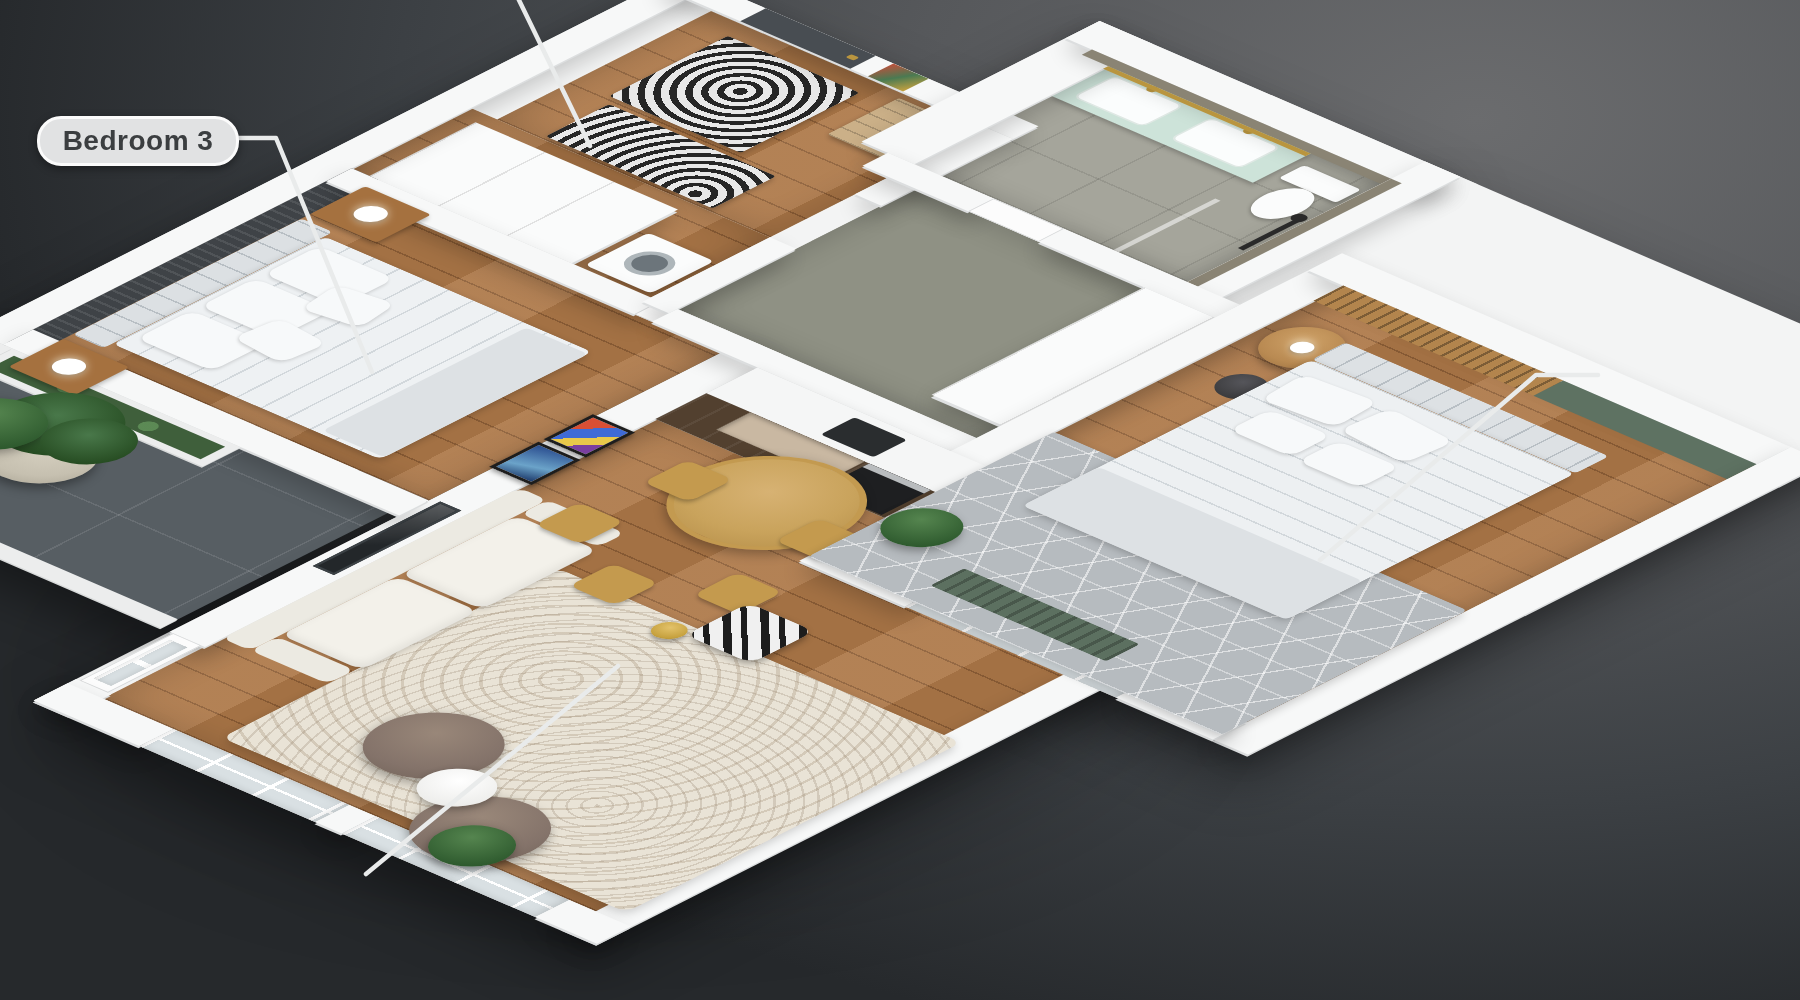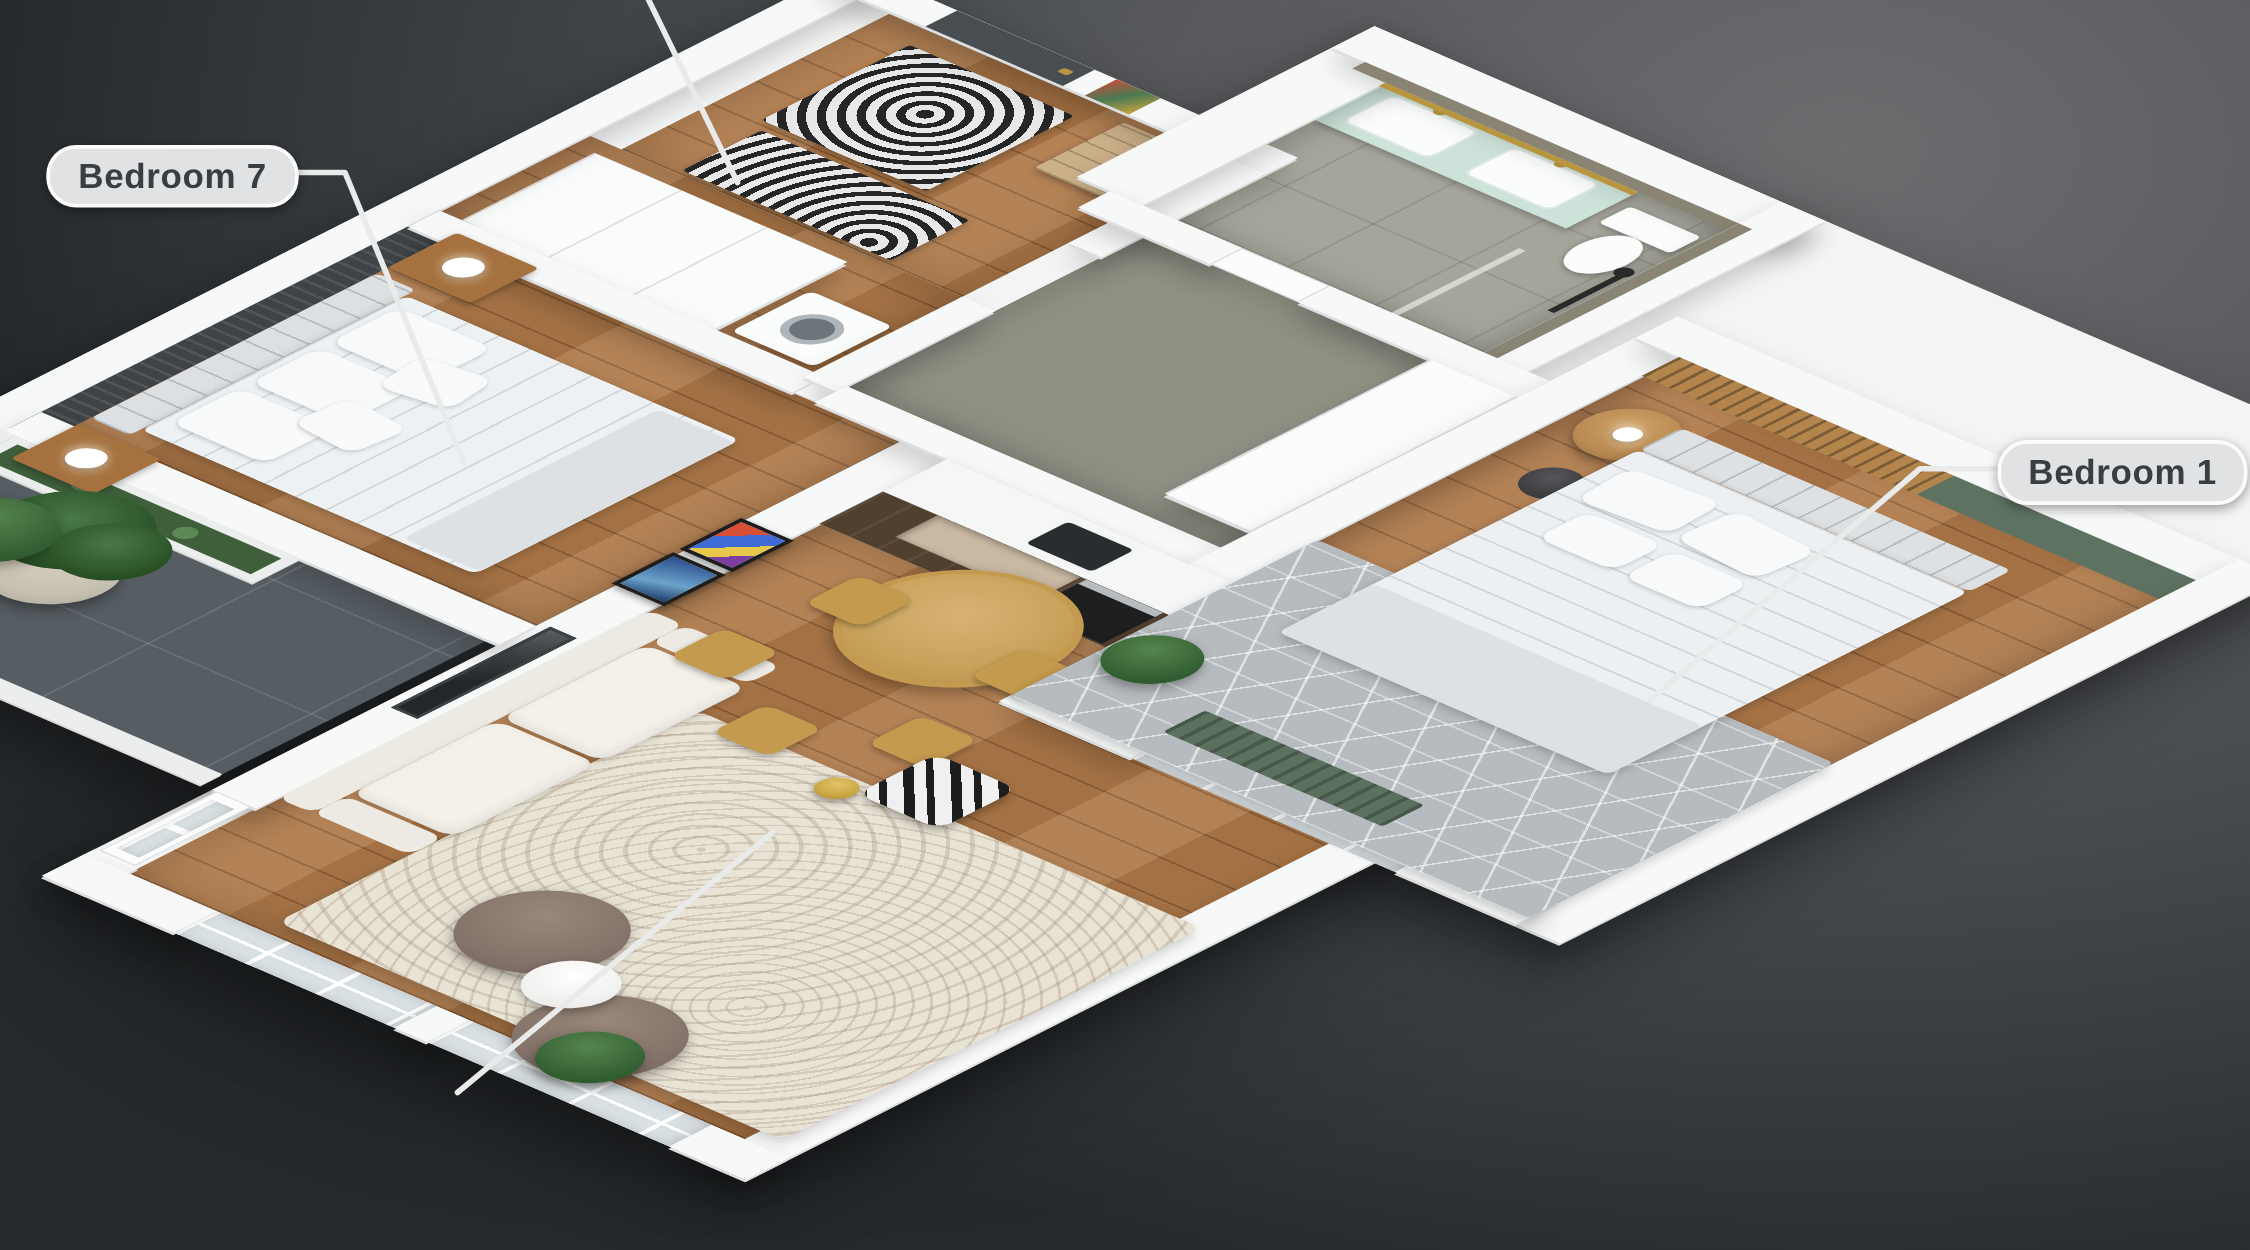--- a/index.html
+++ b/index.html
@@ -297,19 +297,16 @@
   </div>
 
   <svg id="leaders" viewBox="0 0 1800 1000">
     <path d="M 233 138 L 276 138 L 372 372" fill="none" stroke="#e9ebeb" stroke-width="4.5" stroke-linejoin="round" stroke-linecap="round"></path>
     <path d="M 1598 375 L 1536 375 L 1320 560" fill="none" stroke="#e9ebeb" stroke-width="4.5" stroke-linejoin="round" stroke-linecap="round"></path>
     <path d="M 517 -4 L 590 146" fill="none" stroke="#e9ebeb" stroke-width="4.5" stroke-linecap="round"></path>
     <path d="M 618 666 L 366 874" fill="none" stroke="#e9ebeb" stroke-width="4.5" stroke-linecap="round"></path>
   </svg>
 
   <div id="label-b2" class="label-pill">
-    <span>Bedroom 7</span>
+    <span>Bedroom 3</span>
   </div>
-  <div id="label-b1" class="label-pill">
-    <span>Bedroom 1</span>
-  </div>
 
 </div>
 
 </body></html>

